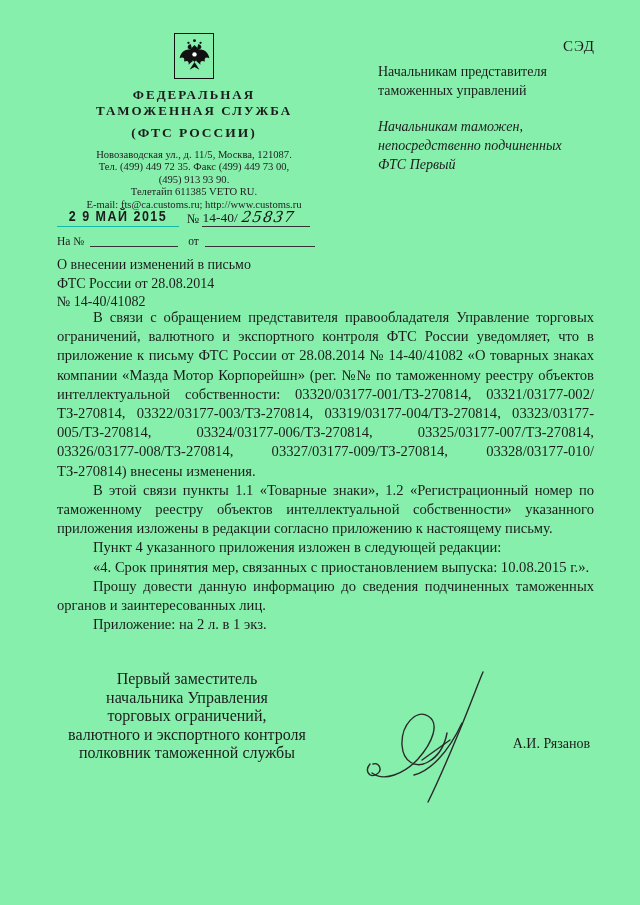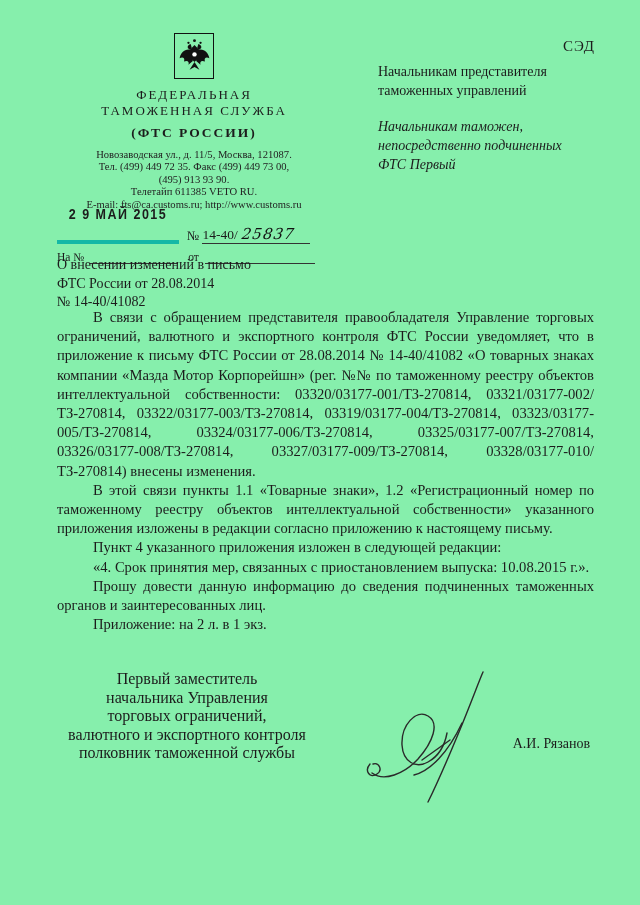--- a/index.html
+++ b/index.html
@@ -13,45 +13,45 @@
     margin:0 auto;
   }
   
   .sed{position:absolute;left:563px;top:38px;font-size:15px;letter-spacing:1px;}
   
   .letterhead{position:absolute;left:55px;top:33px;width:278px;text-align:center;}
   .emblem-box{
     display:inline-block;width:40px;height:46px;border:1.5px solid #111;
     padding:2px 3px;box-sizing:border-box;line-height:0;
   }
-  .org-name{margin-top:8px;font-weight:normal;font-size:13px;letter-spacing:2px;line-height:16px;}
+  .org-name{margin-top:8px;font-weight:bold;font-size:13px;letter-spacing:2px;line-height:16px;}
   .org-abbr{margin-top:6px;font-weight:bold;font-size:13.5px;letter-spacing:2px;}
   .addr{margin-top:8px;font-size:10.6px;line-height:12.4px;color:#222;}
   
   .ref-area{position:absolute;left:57px;top:208px;width:270px;font-size:12px;}
   .ref-row1{display:flex;align-items:flex-end;}
   .stamp-line{
-    display:inline-block;width:122px;border-bottom:4px solid #14b8a6;text-align:center;
-    padding-bottom:17px;
+    display:inline-block;width:122px;border-bottom:1px solid #14b8a6;text-align:center;
+    padding-bottom:1px;
   }
   .stamp{
     font-family:"Liberation Sans", sans-serif;font-weight:bold;font-size:12.5px;
     letter-spacing:1.5px;white-space:nowrap;transform:scaleY(1.1);display:inline-block;
   }
   .num-label{margin-left:8px;font-size:13px;}
   .num-line{
     display:inline-block;width:108px;border-bottom:1px solid #333;margin-left:3px;
     text-align:left;padding-bottom:0px;white-space:nowrap;
   }
   .num-printed{font-size:13.5px;}
   .handwritten{
     font-family:"DejaVu Serif", serif;font-style:italic;font-size:15px;
     display:inline-block;transform:skewX(-8deg);letter-spacing:1px;margin-left:4px;color:#111;
   }
-  .ref-row2{margin-top:7px;display:flex;align-items:flex-start;font-size:11.5px;}
+  .ref-row2{margin-top:7px;display:flex;align-items:center;font-size:11.5px;}
   .blank-line-a{display:inline-block;width:88px;border-bottom:1px solid #333;margin-left:6px;height:12px;}
   .ot-label{margin-left:10px;}
   .blank-line-b{display:inline-block;width:110px;border-bottom:1px solid #333;margin-left:6px;height:12px;}
   
   .addressees{position:absolute;left:378px;top:62px;width:225px;font-size:14px;line-height:19px;}
   .addr-group2{margin-top:17px;font-style:italic;}
   
   .subject{position:absolute;left:57px;top:256px;width:300px;font-size:14px;line-height:18.5px;}
   
   .body-text{position:absolute;left:57px;top:308px;width:537px;font-size:14.6px;line-height:19.2px;}

